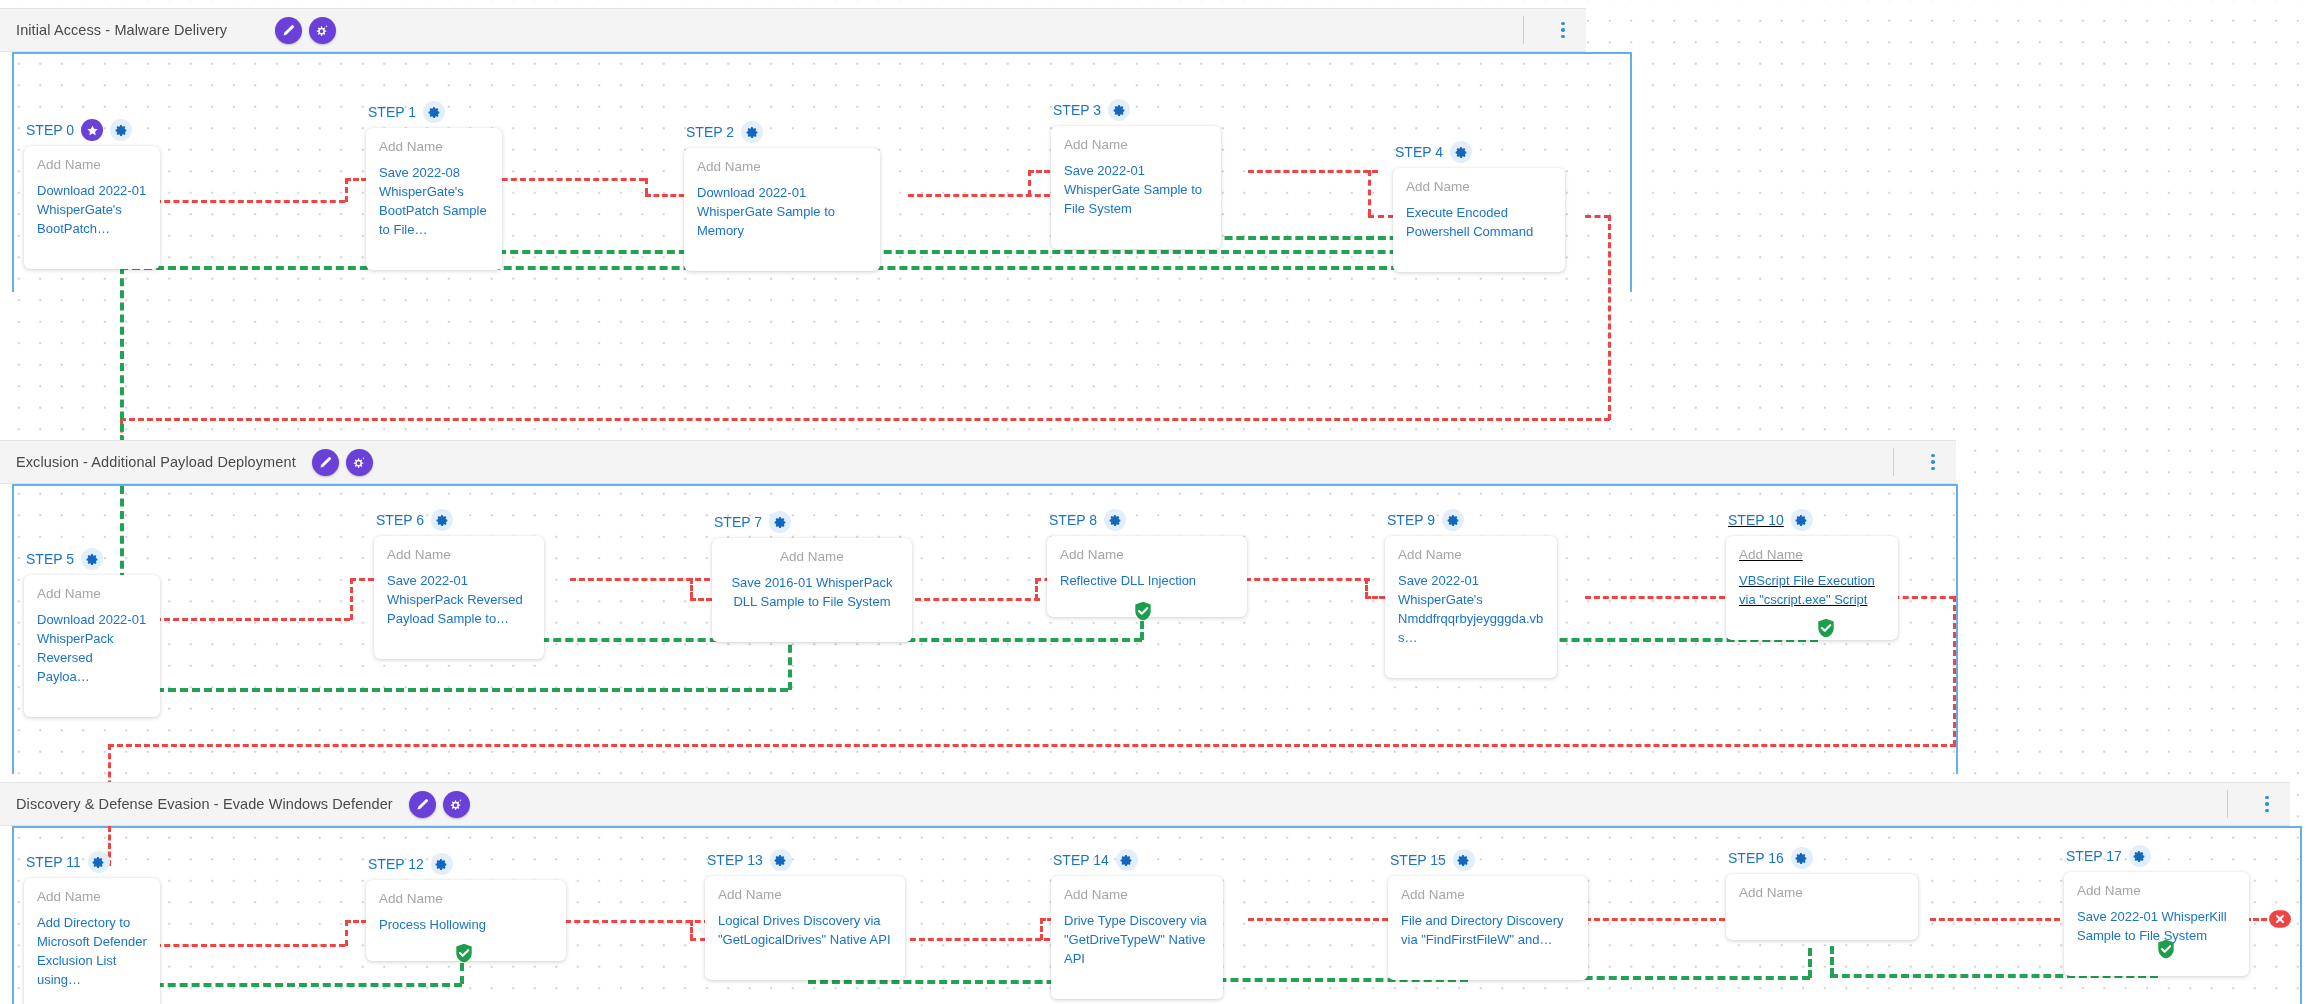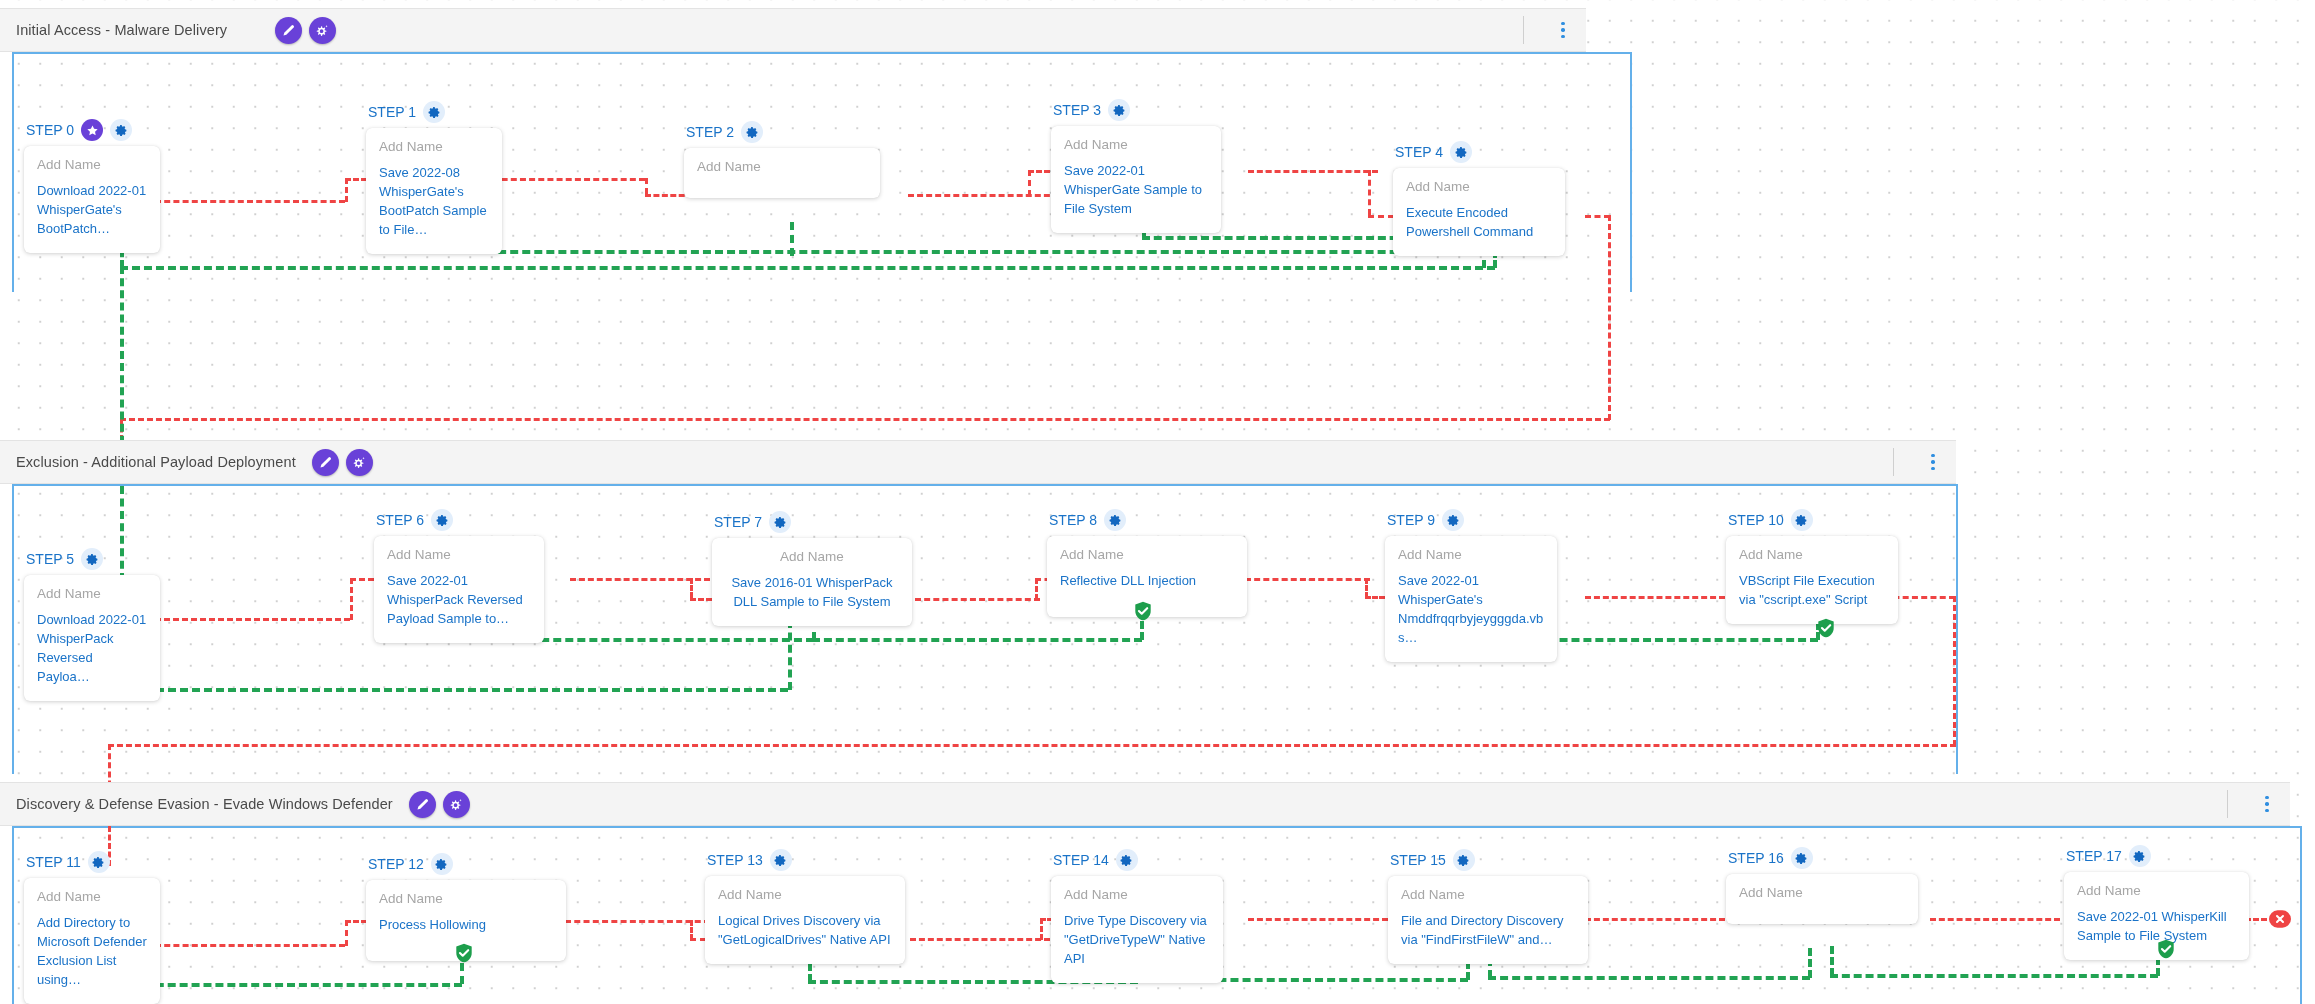--- a/index.html
+++ b/index.html
@@ -100,21 +100,21 @@
     display: flex; align-items: center; justify-content: center;
     flex: 0 0 auto;
     cursor: pointer;
   }
   .gear-badge svg { width: 13px; height: 13px; display: block; }
 
   .card {
     background: #fff;
     border-radius: 6px;
     box-shadow: 0 1px 4px rgba(0,0,0,.18), 0 0 1px rgba(0,0,0,.1);
-    padding: 11px 13px 14px 13px;
+    padding: 11px 13px 30px 13px;
     width: 136px;
     cursor: pointer;
   }
   .card .addname {
     font-size: 13.5px;
     color: #a6a6a6;
     margin-bottom: 9px;
     line-height: 1.2;
   }
   .card .desc {
@@ -251,20 +251,21 @@
       <span class="txt">STEP 2</span>
       <span class="gear-badge">
         <svg viewBox="0 0 24 24" fill="#1267c0">
             <path d="M12 8.2a3.8 3.8 0 1 0 0 7.6 3.8 3.8 0 0 0 0-7.6zm0 5.7a1.9 1.9 0 1 1 0-3.8 1.9 1.9 0 0 1 0 3.8z"></path>
             <path d="M21 13.6v-3.2l-2.5-.5a6.9 6.9 0 0 0-.8-1.9l1.4-2.1-2.3-2.3-2.1 1.4a6.9 6.9 0 0 0-1.9-.8L12.4 2H9.6l-.5 2.2a6.9 6.9 0 0 0-1.9.8L5.1 3.6 2.8 5.9l1.4 2.1a6.9 6.9 0 0 0-.8 1.9L1 10.4v3.2l2.4.5c.2.7.5 1.3.8 1.9l-1.4 2.1 2.3 2.3 2.1-1.4c.6.4 1.2.6 1.9.8l.5 2.2h3.2l.5-2.2c.7-.2 1.3-.5 1.9-.8l2.1 1.4 2.3-2.3-1.4-2.1c.4-.6.6-1.2.8-1.9z"></path>
           </svg>
       </span>
     </div>
     <div class="card" style="width:196px;">
       <div class="addname">Add Name</div>
+      <div class="desc">Download 2022-01 WhisperGate Sample to Memory</div>
     </div>
   </div>
 
   <div class="step" style="left:1051px; top:98px;">
     <div class="step-label">
       <span class="txt">STEP 3</span>
       <span class="gear-badge">
         <svg viewBox="0 0 24 24" fill="#1267c0">
             <path d="M12 8.2a3.8 3.8 0 1 0 0 7.6 3.8 3.8 0 0 0 0-7.6zm0 5.7a1.9 1.9 0 1 1 0-3.8 1.9 1.9 0 0 1 0 3.8z"></path>
             <path d="M21 13.6v-3.2l-2.5-.5a6.9 6.9 0 0 0-.8-1.9l1.4-2.1-2.3-2.3-2.1 1.4a6.9 6.9 0 0 0-1.9-.8L12.4 2H9.6l-.5 2.2a6.9 6.9 0 0 0-1.9.8L5.1 3.6 2.8 5.9l1.4 2.1a6.9 6.9 0 0 0-.8 1.9L1 10.4v3.2l2.4.5c.2.7.5 1.3.8 1.9l-1.4 2.1 2.3 2.3 2.1-1.4c.6.4 1.2.6 1.9.8l.5 2.2h3.2l.5-2.2c.7-.2 1.3-.5 1.9-.8l2.1 1.4 2.3-2.3-1.4-2.1c.4-.6.6-1.2.8-1.9z"></path>
@@ -437,21 +438,21 @@
             <path d="M21 13.6v-3.2l-2.5-.5a6.9 6.9 0 0 0-.8-1.9l1.4-2.1-2.3-2.3-2.1 1.4a6.9 6.9 0 0 0-1.9-.8L12.4 2H9.6l-.5 2.2a6.9 6.9 0 0 0-1.9.8L5.1 3.6 2.8 5.9l1.4 2.1a6.9 6.9 0 0 0-.8 1.9L1 10.4v3.2l2.4.5c.2.7.5 1.3.8 1.9l-1.4 2.1 2.3 2.3 2.1-1.4c.6.4 1.2.6 1.9.8l.5 2.2h3.2l.5-2.2c.7-.2 1.3-.5 1.9-.8l2.1 1.4 2.3-2.3-1.4-2.1c.4-.6.6-1.2.8-1.9z"></path>
           </svg>
       </span>
     </div>
     <div class="card" style="width:172px;">
       <div class="addname">Add Name</div>
       <div class="desc">Save 2022-01 WhisperGate's Nmddfrqqrbyjeygggda.vbs…</div>
     </div>
   </div>
 
-  <div class="step" style="left:1726px; top:508px;">
+  <div class="step" style="left:1726px; top:508px;text-decoration:underline;">
     <div class="step-label">
       <span class="txt">STEP 10</span>
       <span class="gear-badge">
         <svg viewBox="0 0 24 24" fill="#1267c0">
             <path d="M12 8.2a3.8 3.8 0 1 0 0 7.6 3.8 3.8 0 0 0 0-7.6zm0 5.7a1.9 1.9 0 1 1 0-3.8 1.9 1.9 0 0 1 0 3.8z"></path>
             <path d="M21 13.6v-3.2l-2.5-.5a6.9 6.9 0 0 0-.8-1.9l1.4-2.1-2.3-2.3-2.1 1.4a6.9 6.9 0 0 0-1.9-.8L12.4 2H9.6l-.5 2.2a6.9 6.9 0 0 0-1.9.8L5.1 3.6 2.8 5.9l1.4 2.1a6.9 6.9 0 0 0-.8 1.9L1 10.4v3.2l2.4.5c.2.7.5 1.3.8 1.9l-1.4 2.1 2.3 2.3 2.1-1.4c.6.4 1.2.6 1.9.8l.5 2.2h3.2l.5-2.2c.7-.2 1.3-.5 1.9-.8l2.1 1.4 2.3-2.3-1.4-2.1c.4-.6.6-1.2.8-1.9z"></path>
           </svg>
       </span>
     </div>
     <div class="card" style="width:172px;">

